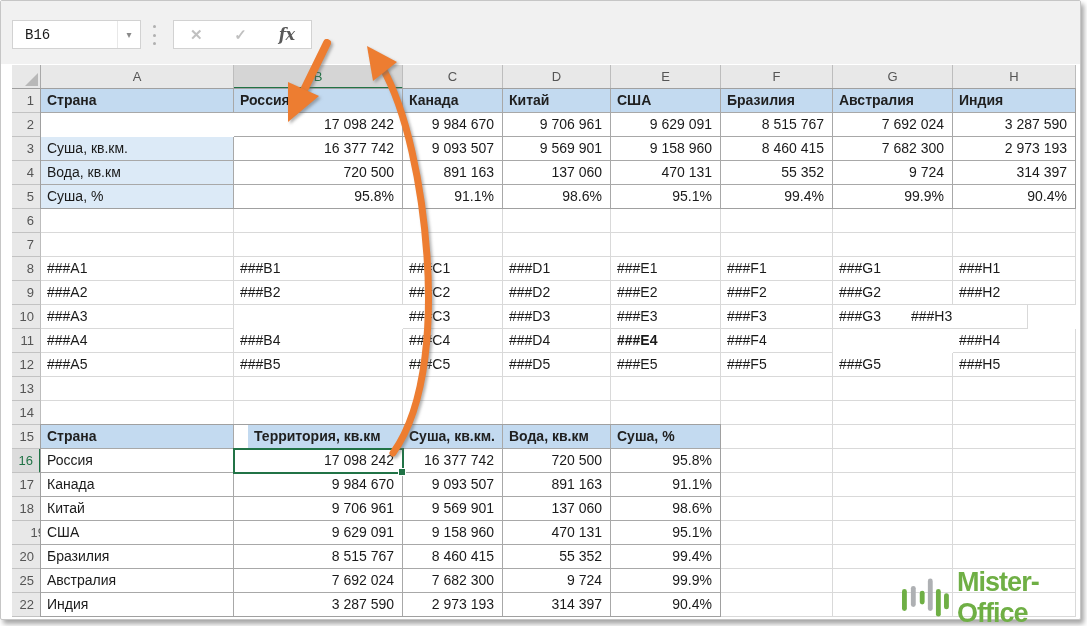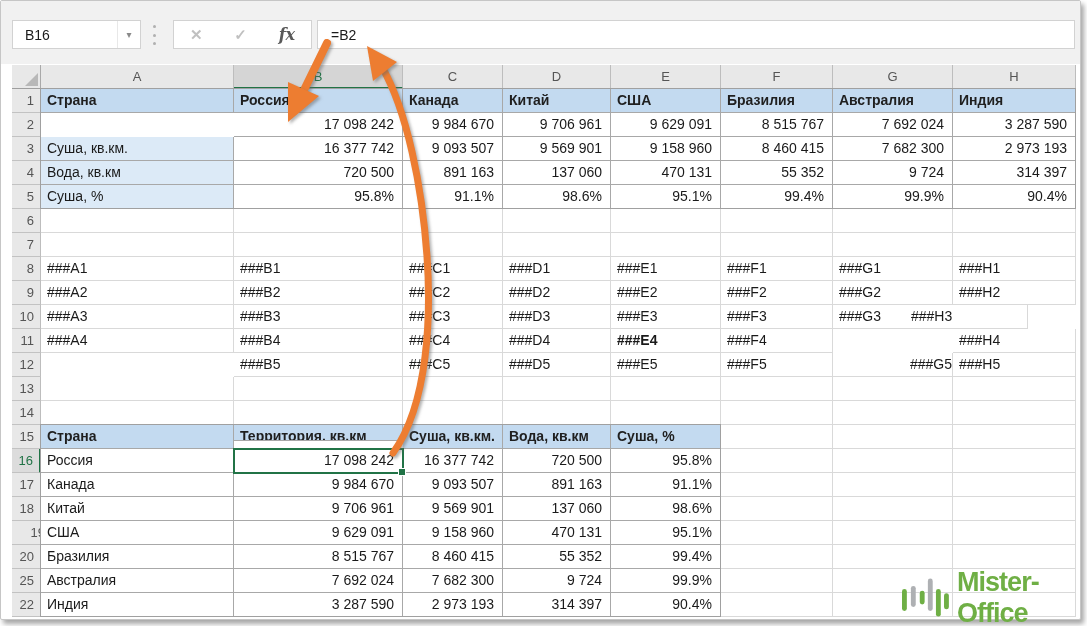--- a/index.html
+++ b/index.html
@@ -3,21 +3,21 @@
 <meta charset="utf-8">
 <style>
   html,body{margin:0;padding:0;background:#fff;}
   body{width:1087px;height:626px;position:relative;font-family:"Liberation Sans",sans-serif;overflow:hidden;}
   .app{position:absolute;left:0;top:0;width:1079px;height:618px;background:#fff;border:1px solid #c6c6c6;
        border-radius:2px;box-shadow:3px 4px 5px rgba(0,0,0,0.35);}
   
   .chrome{position:absolute;left:0;top:0;width:100%;height:63px;background:#f1f1f1;}
   .box{position:absolute;background:#fff;border:1px solid #d2d2d2;box-sizing:border-box;}
   .namebox{left:11px;top:19px;width:129px;height:29px;display:flex;align-items:center;}
-  .namebox .nb-text{flex:1;padding-left:12px;font-size:14px;color:#1a1a1a;}
+  .namebox .nb-text{flex:1;padding-left:12px;font-size:14px;color:#1a1a1a;font-family:Liberation Mono, monospace;}
   .namebox .nb-arrow{width:22px;text-align:center;color:#8a8a8a;font-size:10px;border-left:1px solid #e8e8e8;line-height:27px;}
   .dots{position:absolute;left:152px;top:24px;width:4px;height:20px;display:flex;flex-direction:column;justify-content:space-between;}
   .dots i{width:3px;height:3px;border-radius:50%;background:#b0b0b0;}
   .fxgroup{left:172px;top:19px;width:139px;height:29px;display:flex;align-items:center;justify-content:space-around;}
   .ic-x,.ic-check{color:#c0c0c0;font-size:15px;font-weight:bold;}
   .ic-fx{color:#595959;font-size:16px;font-style:italic;font-family:"DejaVu Serif",serif;font-weight:bold;}
   .formulabox{left:316px;top:19px;width:758px;height:29px;display:flex;align-items:center;}
   .formulabox .f-text{padding-left:13px;font-size:14px;color:#1a1a1a;}
   
   #sheet{position:absolute;left:0;top:0;width:100%;height:100%;}
@@ -59,23 +59,20 @@
     </div>
     <div class="dots">
         <i></i>
         <i></i>
         <i></i>
       </div>
     <div class="box fxgroup">
       <span class="ic-x">✕</span>
       <span class="ic-check">✓</span>
       <span class="ic-fx">fx</span>
-    </div>
-    <div class="box formulabox">
-      <span class="f-text">=B2</span>
     </div>
   </div>
 
   <div id="sheet">
       <div class="corner" style="left: 11px; top: 64px; width: 29px; height: 24px;">
         <div class="tri"></div>
       </div>
       <div class="hc colhead" style="left: 40px; top: 64px; width: 193px; height: 24px;">A</div>
       <div class="hc colhead sel" style="left: 233px; top: 64px; width: 169px; height: 24px;">B</div>
       <div class="hc colhead" style="left: 402px; top: 64px; width: 100px; height: 24px;">C</div>
@@ -171,59 +168,59 @@
       <div class="cell left" style="left: 952px; top: 256px; width: 123px; height: 24px;">###H1</div>
       <div class="cell left" style="left: 40px; top: 280px; width: 193px; height: 24px;">###A2</div>
       <div class="cell left" style="left: 233px; top: 280px; width: 169px; height: 24px;">###B2</div>
       <div class="cell left" style="left: 402px; top: 280px; width: 100px; height: 24px;">###C2</div>
       <div class="cell left" style="left: 502px; top: 280px; width: 108px; height: 24px;">###D2</div>
       <div class="cell left" style="left: 610px; top: 280px; width: 110px; height: 24px;">###E2</div>
       <div class="cell left" style="left: 720px; top: 280px; width: 112px; height: 24px;">###F2</div>
       <div class="cell left" style="left: 832px; top: 280px; width: 120px; height: 24px;">###G2</div>
       <div class="cell left" style="left: 952px; top: 280px; width: 123px; height: 24px;">###H2</div>
       <div class="cell left" style="left: 40px; top: 304px; width: 193px; height: 24px;">###A3</div>
-      <div class="cell left" style="left: 233px; top: 304px; width: 169px; height: 24px;">###B3</div>
       <div class="cell left" style="left: 402px; top: 304px; width: 100px; height: 24px;">###C3</div>
       <div class="cell left" style="left: 502px; top: 304px; width: 108px; height: 24px;">###D3</div>
       <div class="cell left" style="left: 610px; top: 304px; width: 110px; height: 24px;">###E3</div>
       <div class="cell left" style="left: 720px; top: 304px; width: 112px; height: 24px;">###F3</div>
       <div class="cell left" style="left: 832px; top: 304px; width: 120px; height: 24px;">###G3</div>
       <div class="cell left" style="left: 904px; top: 304px; width: 123px; height: 24px;">###H3</div>
       <div class="cell left" style="left: 40px; top: 328px; width: 193px; height: 24px;">###A4</div>
       <div class="cell left" style="left: 233px; top: 328px; width: 169px; height: 24px;">###B4</div>
       <div class="cell left" style="left: 402px; top: 328px; width: 100px; height: 24px;">###C4</div>
       <div class="cell left" style="left: 502px; top: 328px; width: 108px; height: 24px;">###D4</div>
       <div class="cell left" style="left: 610px; top: 328px; width: 110px; height: 24px; font-weight: bold;">###E4</div>
       <div class="cell left" style="left: 720px; top: 328px; width: 112px; height: 24px;">###F4</div>
       <div class="cell left" style="left: 952px; top: 328px; width: 123px; height: 24px;">###H4</div>
+      <div class="cell left" style="left: 40px; top: 352px; width: 193px; height: 24px;">###A5</div>
       <div class="cell left" style="left: 233px; top: 352px; width: 169px; height: 24px;">###B5</div>
       <div class="cell left" style="left: 402px; top: 352px; width: 100px; height: 24px;">###C5</div>
       <div class="cell left" style="left: 502px; top: 352px; width: 108px; height: 24px;">###D5</div>
       <div class="cell left" style="left: 610px; top: 352px; width: 110px; height: 24px;">###E5</div>
       <div class="cell left" style="left: 720px; top: 352px; width: 112px; height: 24px;">###F5</div>
-      <div class="cell left" style="left: 832px; top: 352px; width: 120px; height: 24px; text-align: right;">###G5</div>
+      <div class="cell left" style="left: 832px; top: 352px; width: 120px; height: 24px;">###G5</div>
       <div class="cell left" style="left: 952px; top: 352px; width: 123px; height: 24px;">###H5</div>
       <div class="cell" style="left: 40px; top: 376px; width: 193px; height: 24px;"></div>
       <div class="cell" style="left: 233px; top: 376px; width: 169px; height: 24px;"></div>
       <div class="cell" style="left: 402px; top: 376px; width: 100px; height: 24px;"></div>
       <div class="cell" style="left: 502px; top: 376px; width: 108px; height: 24px;"></div>
       <div class="cell" style="left: 610px; top: 376px; width: 110px; height: 24px;"></div>
       <div class="cell" style="left: 720px; top: 376px; width: 112px; height: 24px;"></div>
       <div class="cell" style="left: 832px; top: 376px; width: 120px; height: 24px;"></div>
       <div class="cell" style="left: 952px; top: 376px; width: 123px; height: 24px;"></div>
       <div class="cell" style="left: 40px; top: 400px; width: 193px; height: 24px;"></div>
       <div class="cell" style="left: 233px; top: 400px; width: 169px; height: 24px;"></div>
       <div class="cell" style="left: 402px; top: 400px; width: 100px; height: 24px;"></div>
       <div class="cell" style="left: 502px; top: 400px; width: 108px; height: 24px;"></div>
       <div class="cell" style="left: 610px; top: 400px; width: 110px; height: 24px;"></div>
       <div class="cell" style="left: 720px; top: 400px; width: 112px; height: 24px;"></div>
       <div class="cell" style="left: 832px; top: 400px; width: 120px; height: 24px;"></div>
       <div class="cell" style="left: 952px; top: 400px; width: 123px; height: 24px;"></div>
       <div class="cell tb blue-hd bold left" style="left: 40px; top: 424px; width: 193px; height: 24px;">Страна</div>
-      <div class="cell tb blue-hd bold left" style="left: 233px; top: 424px; width: 169px; height: 16px;">Территория, кв.км</div>
+      <div class="cell tb blue-hd bold left" style="left: 247px; top: 424px; width: 169px; height: 24px;">Территория, кв.км</div>
       <div class="cell tb blue-hd bold left" style="left: 402px; top: 424px; width: 100px; height: 24px;">Суша, кв.км.</div>
       <div class="cell tb blue-hd bold left" style="left: 502px; top: 424px; width: 108px; height: 24px;">Вода, кв.км</div>
       <div class="cell tb blue-hd bold left" style="left: 610px; top: 424px; width: 110px; height: 24px;">Суша, %</div>
       <div class="cell" style="left: 720px; top: 424px; width: 112px; height: 24px;"></div>
       <div class="cell" style="left: 832px; top: 424px; width: 120px; height: 24px;"></div>
       <div class="cell" style="left: 952px; top: 424px; width: 123px; height: 24px;"></div>
       <div class="cell tb left" style="left: 40px; top: 448px; width: 193px; height: 24px;">Россия</div>
       <div class="cell tb num" style="left: 233px; top: 448px; width: 169px; height: 24px;">17 098 242</div>
       <div class="cell tb num" style="left: 402px; top: 448px; width: 100px; height: 24px;">16 377 742</div>
       <div class="cell tb num" style="left: 502px; top: 448px; width: 108px; height: 24px;">720 500</div>

